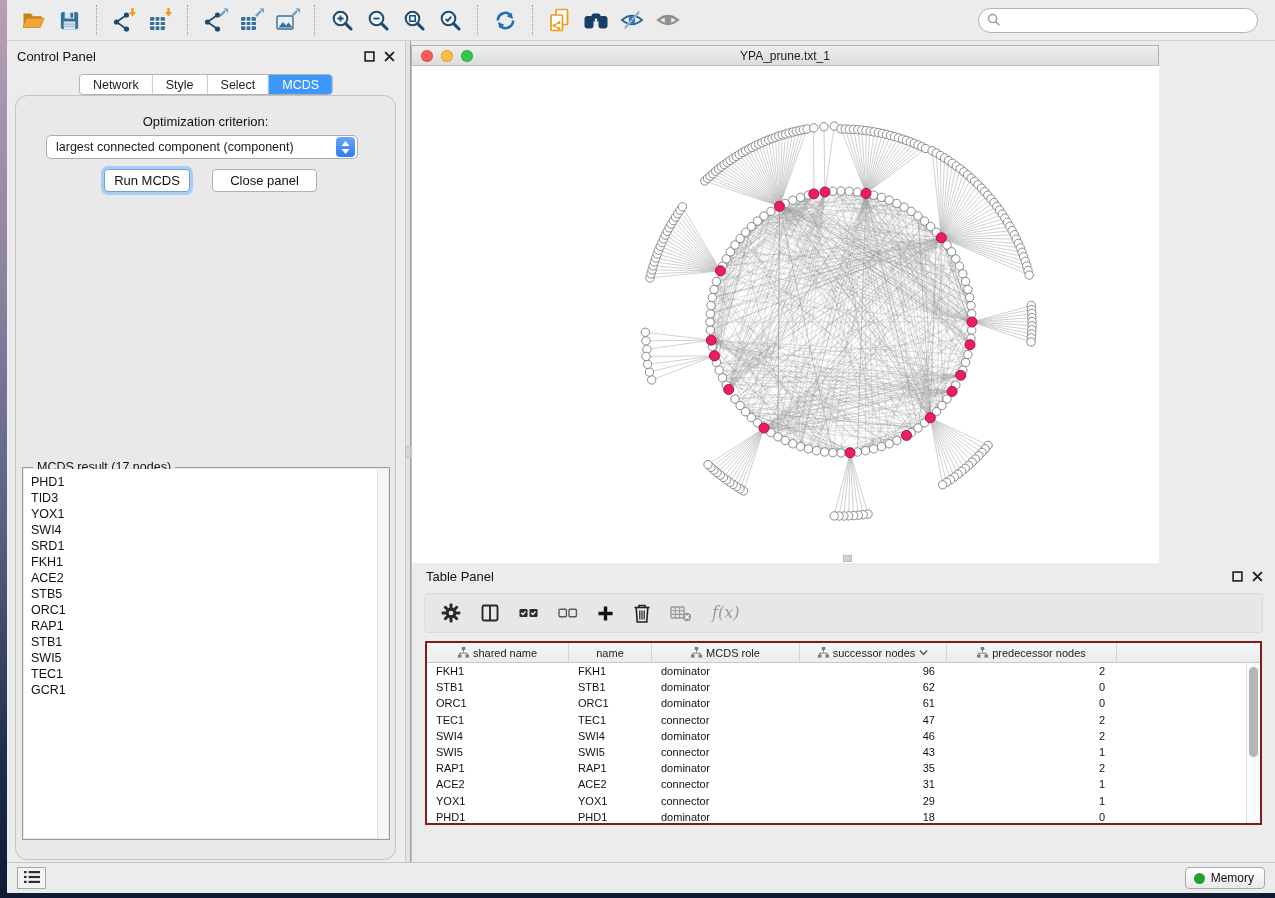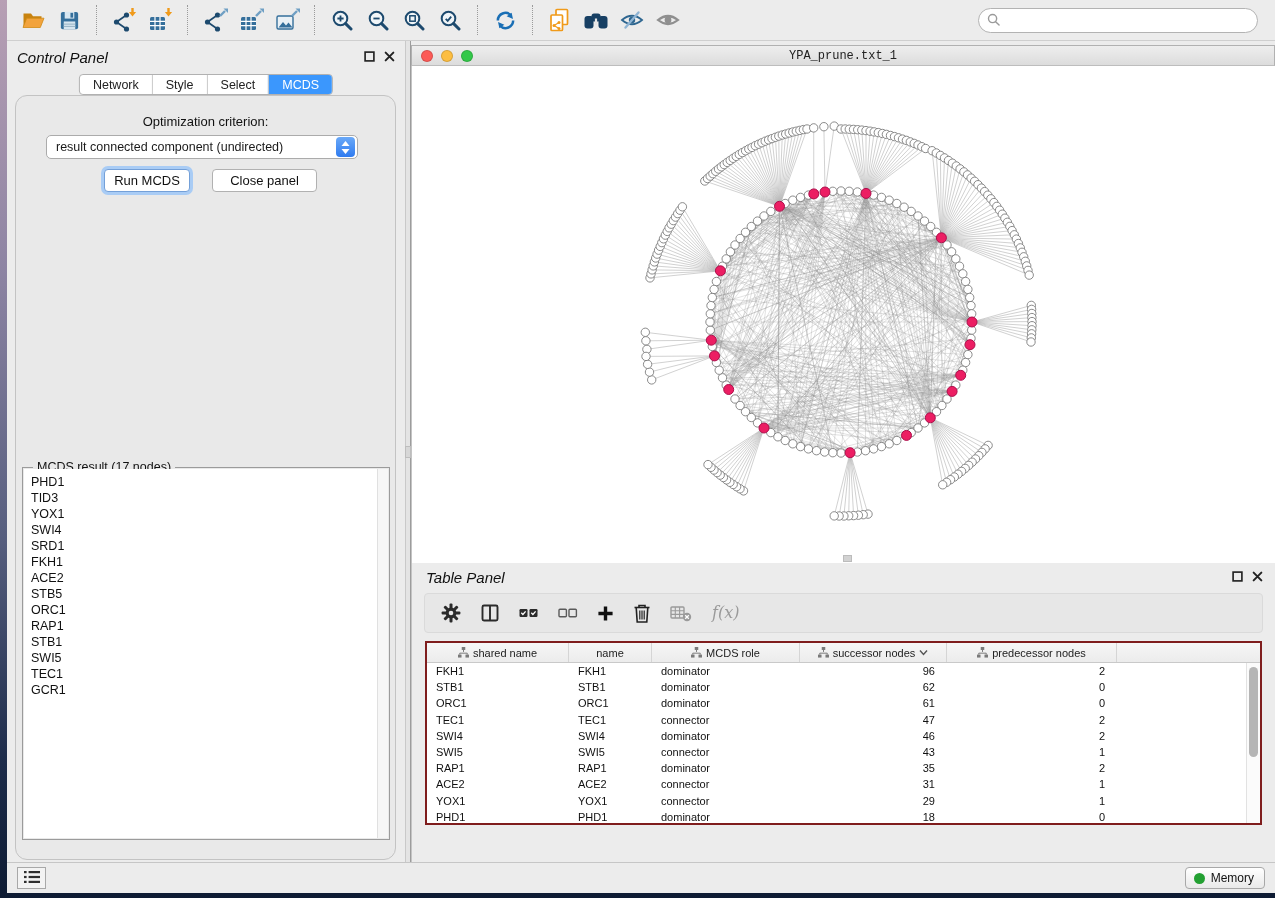--- a/index.html
+++ b/index.html
@@ -16,21 +16,21 @@
              border-bottom:1px solid #cfcfcf; display:flex; align-items:center; padding-left:8px; }
   .tb-btn { width:36px; height:32px; display:flex; align-items:center; justify-content:center; }
   .tb-sep { width:1px; height:30px; border-left:1px dotted #9a9a9a; margin:0 9px; }
   .search-wrap { position:absolute; right:17px; top:8px; width:280px; height:25px; background:#fff;
                  border:1px solid #b3b3b3; border-radius:13px; display:flex; align-items:center; padding-left:8px; }
   .search-wrap input { border:none; outline:none; flex:1; font-size:12px; background:transparent; margin-left:5px;
                        font-family:"Liberation Sans", sans-serif; }
 
   
   .control-panel { position:absolute; left:0; top:41px; width:398px; height:821px; background:#ececec; }
-  .panel-header { position:absolute; left:10px; top:8px; font-size:15px; color:#111;font-style:italic; }
+  .panel-header { position:absolute; left:10px; top:8px; font-size:13px; color:#111; }
   .panel-hdr-icons { position:absolute; right:10px; top:10px; display:flex; gap:9px; }
   .cp-tabs { position:absolute; top:33px; left:50%; transform:translateX(-50%); z-index:3; }
   .seg { display:inline-flex; background:#fff; border:1px solid #b1b1b1; border-radius:4px; overflow:hidden; height:21px; }
   .seg > div { padding:0 13px; line-height:20px; font-size:12.5px; color:#222; border-left:1px solid #c9c9c9; white-space:nowrap; }
   .seg > div:first-child { border-left:none; }
   .seg > div.sel { background:#3b97fd; color:#fff; }
   .cp-box { position:absolute; left:8px; top:54px; width:381px; height:765px; background:#e9e9e9;
             border:1px solid #c3c3c3; border-radius:12px; }
   .opt-label { position:absolute; top:18px; width:100%; text-align:center; font-size:13px; color:#111; }
   .select-box { position:absolute; left:30px; top:39px; width:312px; height:24px; background:#fff;
@@ -51,21 +51,21 @@
                padding:5px 0 0 7px; }
   .mcds-list div { font-size:12.5px; line-height:16px; color:#111; }
   .list-track { position:absolute; top:1px; right:1px; bottom:1px; width:11px; background:#f6f6f6; border-left:1px solid #e0e0e0; }
 
   
   .splitter-v { position:absolute; left:398px; top:41px; width:6px; height:821px; background:#e4e4e4;
                 border-left:1px solid #c9c9c9; border-right:1px solid #9c9c9c; }
   .splitter-handle { position:absolute; left:-1px; top:405px; width:6px; height:12px; background:#d7d7d7; border:1px solid #bdbdbd; }
 
   
-  .net-window { position:absolute; left:404px; top:45px; width:864px; height:518px;font-family:Liberation Mono, monospace; }
+  .net-window { position:absolute; left:404px; top:45px; width:748px; height:518px; }
   .net-titlebar { height:21px; background:linear-gradient(180deg,#eeeeee,#dcdcdc); border:1px solid #b1b1b1;
                   border-bottom:1px solid #bdbdbd; display:flex; align-items:center; position:relative; }
   .lights { display:flex; gap:8px; margin-left:9px; }
   .light { width:12px; height:12px; border-radius:50%; }
   .net-title { position:absolute; left:0; right:0; text-align:center; font-size:12px; color:#222; }
   .net-canvas { position:relative; width:100%; height:497px; background:#fff; border-left:1px solid #c4c4c4; }
   .canvas-handle { position:absolute; bottom:1px; left:431px; width:9px; height:7px; background:#d2d2d2; border:1px solid #bcbcbc; }
 
   
   .table-panel { position:absolute; left:404px; top:563px; width:864px; height:299px; background:#ececec;
@@ -259,21 +259,21 @@
     </div>
     <div class="cp-tabs seg" id="cp-tabs">
         <div>Network</div>
         <div>Style</div>
         <div>Select</div>
         <div class="sel">MCDS</div>
       </div>
     <div class="cp-box">
       <div class="opt-label">Optimization criterion:</div>
       <div class="select-box">
-        <div class="val">result connected component (undirected)</div>
+        <div class="val">largest connected component (component)</div>
         <div class="stepper">
           <svg width="9" height="6" viewBox="0 0 9 6">
               <path d="M4.5 0 L8.5 5 H0.5 Z" fill="#fff"></path>
             </svg>
           <svg width="9" height="6" viewBox="0 0 9 6">
               <path d="M4.5 6 L0.5 1 H8.5 Z" fill="#fff"></path>
             </svg>
         </div>
       </div>
       <div class="btn btn-run">Run MCDS</div>

